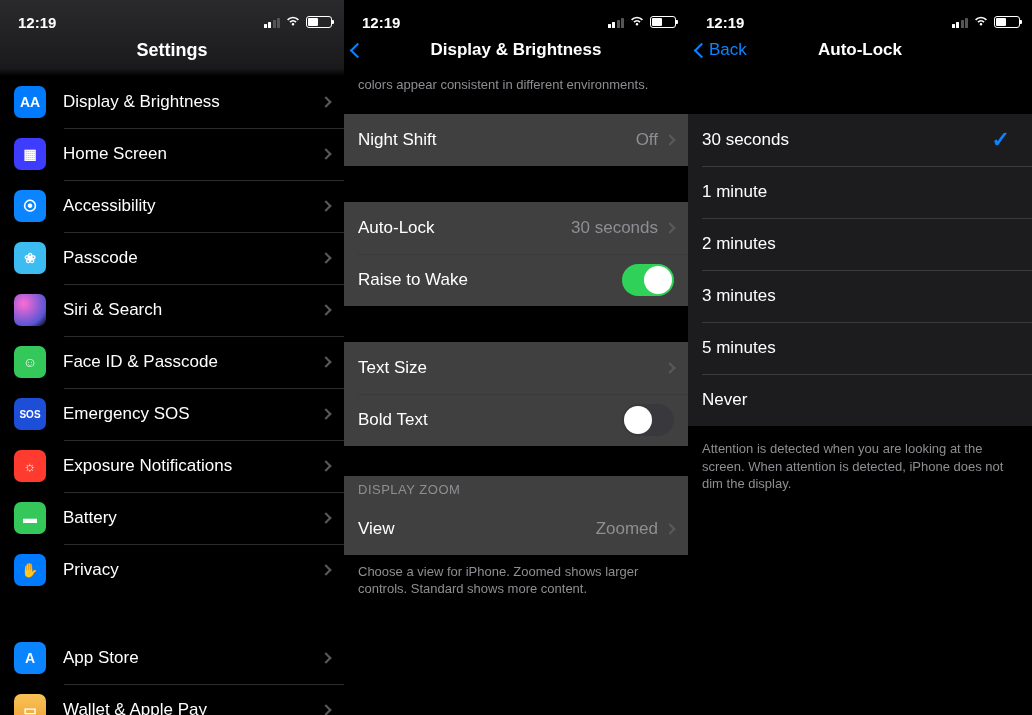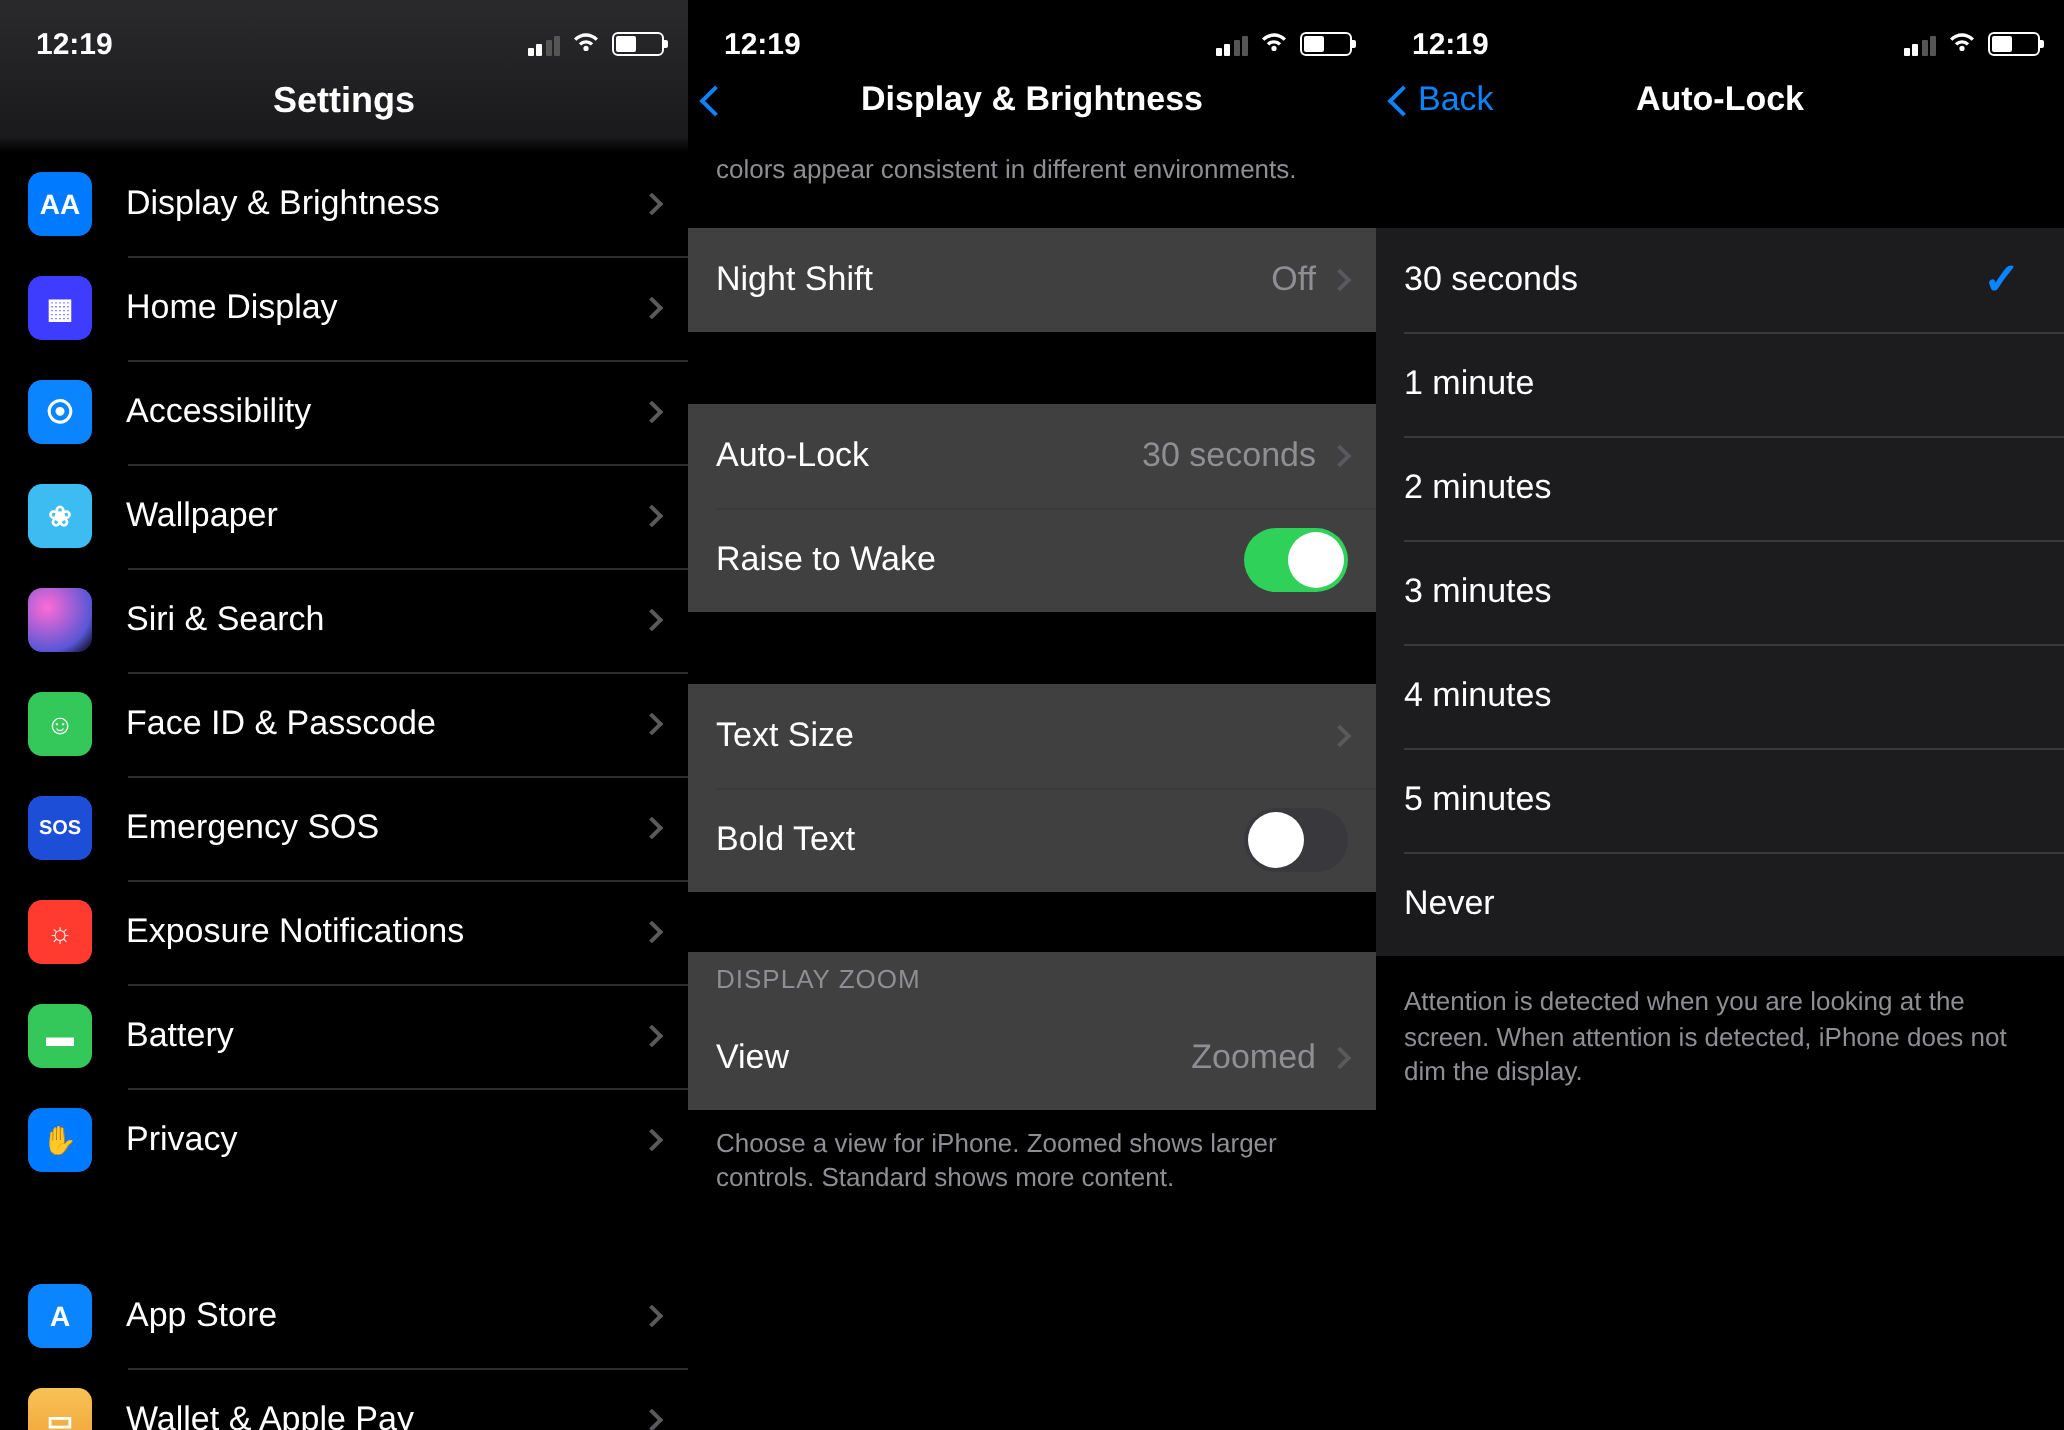--- a/index.html
+++ b/index.html
@@ -111,31 +111,31 @@
     </div>
 
     <div class="list" id="s1list">
         <div class="cell with-icon">
           <div class="icon-sq bg-blue" style="font-size: 14px;">AA</div>
           <span class="cell-label">Display &amp; Brightness</span>
           <span class="disclosure"></span>
         </div>
         <div class="cell with-icon">
           <div class="icon-sq bg-indigo" style="font-size: 14px;">▦</div>
-          <span class="cell-label">Home Display</span>
+          <span class="cell-label">Home Screen</span>
           <span class="disclosure"></span>
         </div>
         <div class="cell with-icon">
           <div class="icon-sq bg-access" style="font-size: 14px;">⦿</div>
           <span class="cell-label">Accessibility</span>
           <span class="disclosure"></span>
         </div>
         <div class="cell with-icon">
           <div class="icon-sq bg-cyan" style="font-size: 14px;">❀</div>
-          <span class="cell-label">Wallpaper</span>
+          <span class="cell-label">Passcode</span>
           <span class="disclosure"></span>
         </div>
         <div class="cell with-icon">
           <div class="icon-sq bg-siri" style="font-size: 14px;"></div>
           <span class="cell-label">Siri &amp; Search</span>
           <span class="disclosure"></span>
         </div>
         <div class="cell with-icon">
           <div class="icon-sq bg-green" style="font-size: 14px;">☺</div>
           <span class="cell-label">Face ID &amp; Passcode</span>
@@ -291,23 +291,20 @@
         <div class="cell">
           <span class="cell-label">1 minute</span>
         </div>
         <div class="cell">
           <span class="cell-label">2 minutes</span>
         </div>
         <div class="cell">
           <span class="cell-label">3 minutes</span>
         </div>
         <div class="cell">
-          <span class="cell-label">4 minutes</span>
-        </div>
-        <div class="cell">
           <span class="cell-label">5 minutes</span>
         </div>
         <div class="cell">
           <span class="cell-label">Never</span>
         </div>
       </div>
     <div class="section-footer">Attention is detected when you are looking at the screen. When attention is detected, iPhone does not dim the display.</div>
   </div>
 
 </div>

